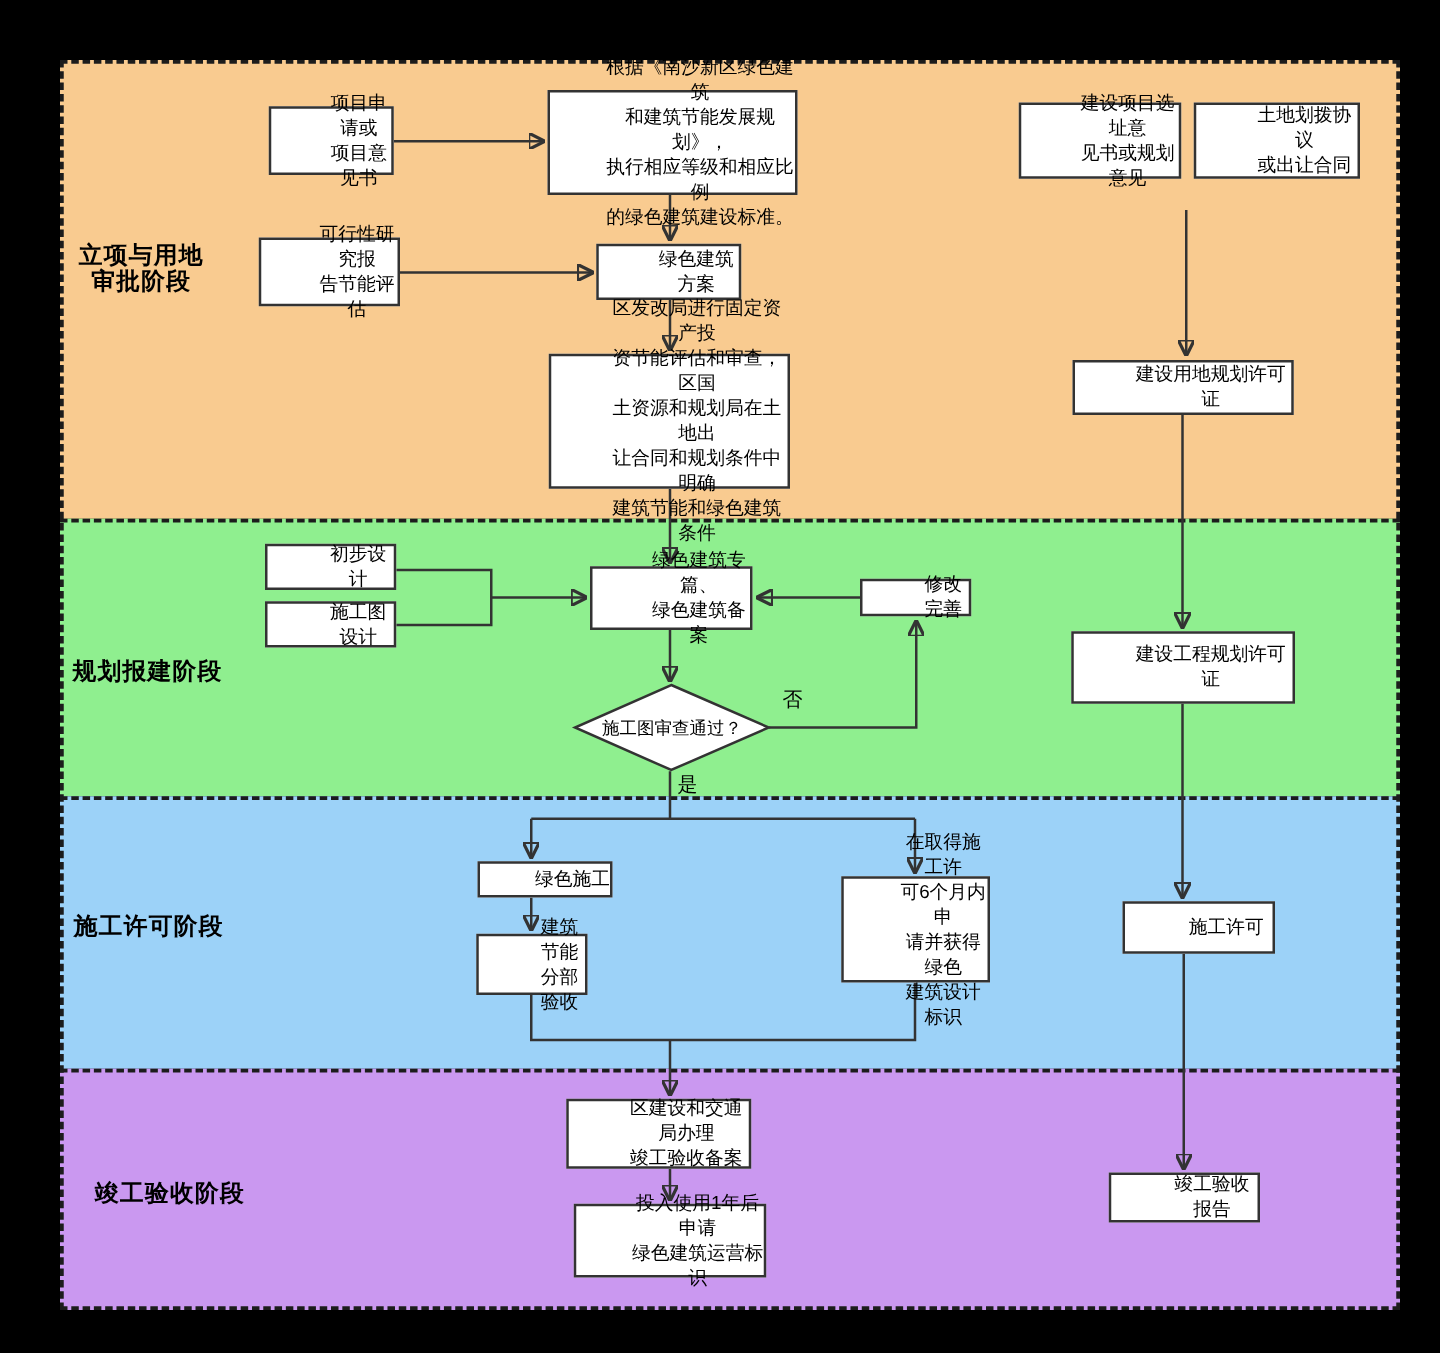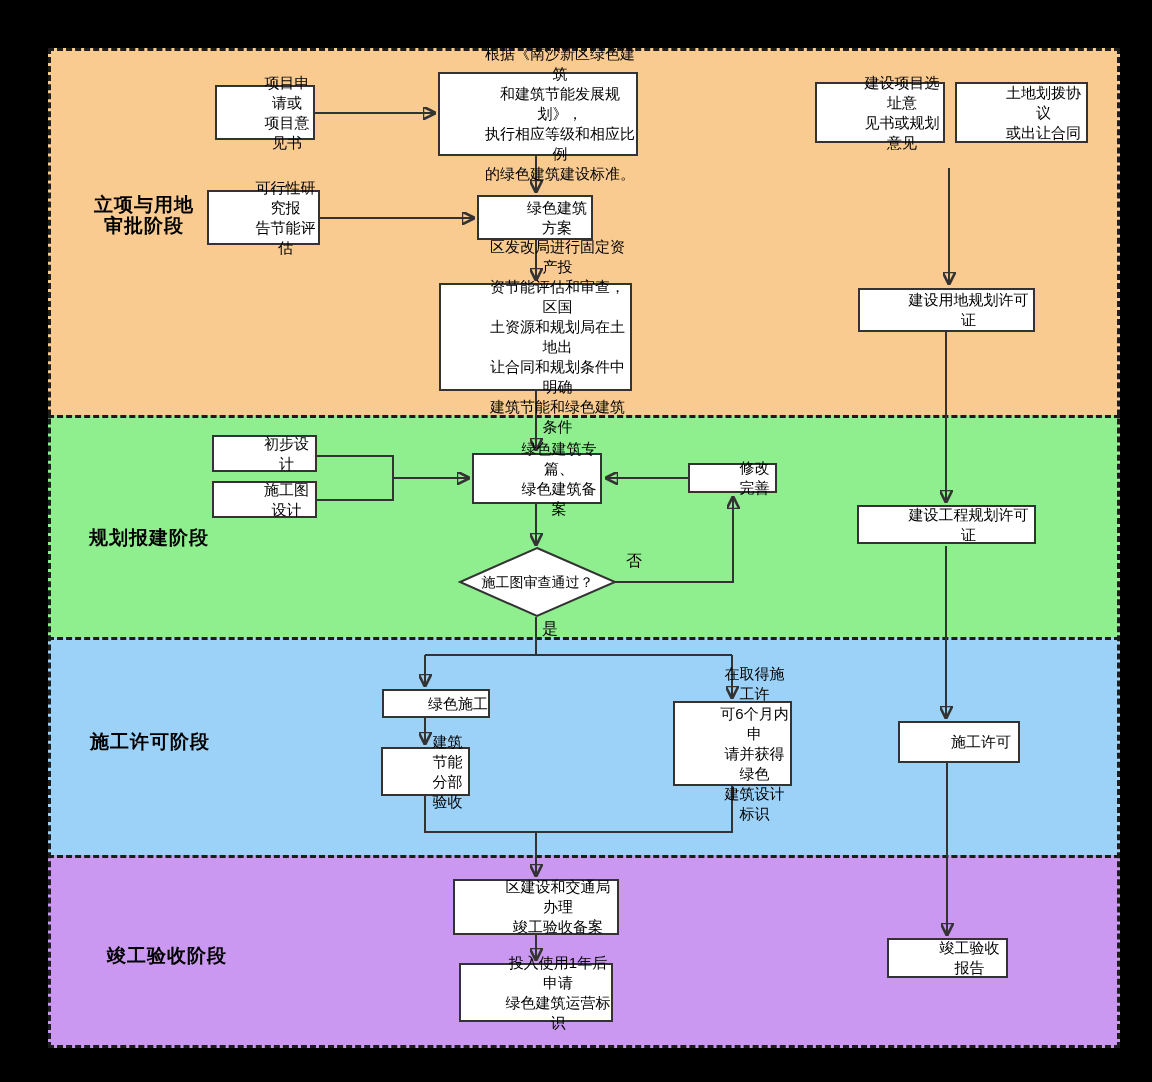--- a/index.html
+++ b/index.html
@@ -13,21 +13,21 @@
   .band-1{top:48px;height:367px;background:var(--stage1_bg);}
   .band-2{top:415px;height:222px;background:var(--stage2_bg);border-top:3px dashed #1c1c1c;box-sizing:border-box;}
   .band-3{top:637px;height:218px;background:var(--stage3_bg);border-top:3px dashed #1c1c1c;box-sizing:border-box;}
   .band-4{top:855px;height:193px;background:var(--stage4_bg);border-top:3px dashed #1c1c1c;box-sizing:border-box;}
   .frame{
     position:absolute;left:48px;top:48px;width:1072px;height:1000px;
     border:3px dashed #1c1c1c;box-sizing:border-box;pointer-events:none;
   }
   .stage-label{
     position:absolute;text-align:center;font-weight:bold;color:#000;
-    font-size:19px;line-height:21px;white-space:pre-line;letter-spacing:1px;padding-left:31px;
+    font-size:19px;line-height:21px;white-space:pre-line;letter-spacing:1px;
   }
   .node{
     position:absolute;background:var(--node_bg,#fff);
     border:2px solid var(--line,#333);box-sizing:border-box;
     display:flex;align-items:center;justify-content:center;
     text-align:center;white-space:pre-line;
     font-size:15px;line-height:20px;color:#000;padding-left:44px;
   }
   .edge-label{
     position:absolute;font-size:16px;color:#000;line-height:18px;
@@ -104,30 +104,30 @@
 <div class="node" style="left:955px;top:82px;width:133px;height:61px;">土地划拨协议
 或出让合同</div>
 <div class="node" style="left:858px;top:288px;width:177px;height:44px;">建设用地规划许可证</div>
 
 <div class="node" style="left:212px;top:435px;width:105px;height:37px;">初步设计</div>
 <div class="node" style="left:212px;top:481px;width:105px;height:37px;">施工图设计</div>
 <div class="node" style="left:472px;top:453px;width:130px;height:51px;">绿色建筑专篇、
 绿色建筑备案</div>
 <div class="node" style="left:688px;top:463px;width:89px;height:30px;">修改完善</div>
 <div class="diamond-label" style="left:460px;top:548px;width:155px;height:69px;">施工图审查通过？</div>
-<div class="node" style="left:857px;top:505px;width:179px;height:39px;">建设工程规划许可证</div>
+<div class="node" style="left:857px;top:505px;width:179px;height:58px;">建设工程规划许可证</div>
 <div class="edge-label" style="left:626px;top:552px;">否</div>
 <div class="edge-label" style="left:542px;top:620px;">是</div>
 
 <div class="node" style="left:382px;top:689px;width:108px;height:29px;">绿色施工</div>
 <div class="node" style="left:381px;top:747px;width:89px;height:49px;">建筑节能
 分部验收</div>
 <div class="node" style="left:673px;top:701px;width:119px;height:85px;">在取得施工许
 可6个月内申
 请并获得绿色
 建筑设计标识</div>
 <div class="node" style="left:886px;top:721px;width:122px;height:42px;margin-left:12px;">施工许可</div>
 
-<div class="node" style="left:453px;top:879px;width:166px;height:56px;">区建设和交通局办理
+<div class="node" style="left:453px;top:879px;width:148px;height:56px;">区建设和交通局办理
 竣工验收备案</div>
 <div class="node" style="left:459px;top:963px;width:154px;height:59px;">投入使用1年后申请
 绿色建筑运营标识</div>
 <div class="node" style="left:887px;top:938px;width:121px;height:40px;">竣工验收报告</div>
 
 </body></html>

